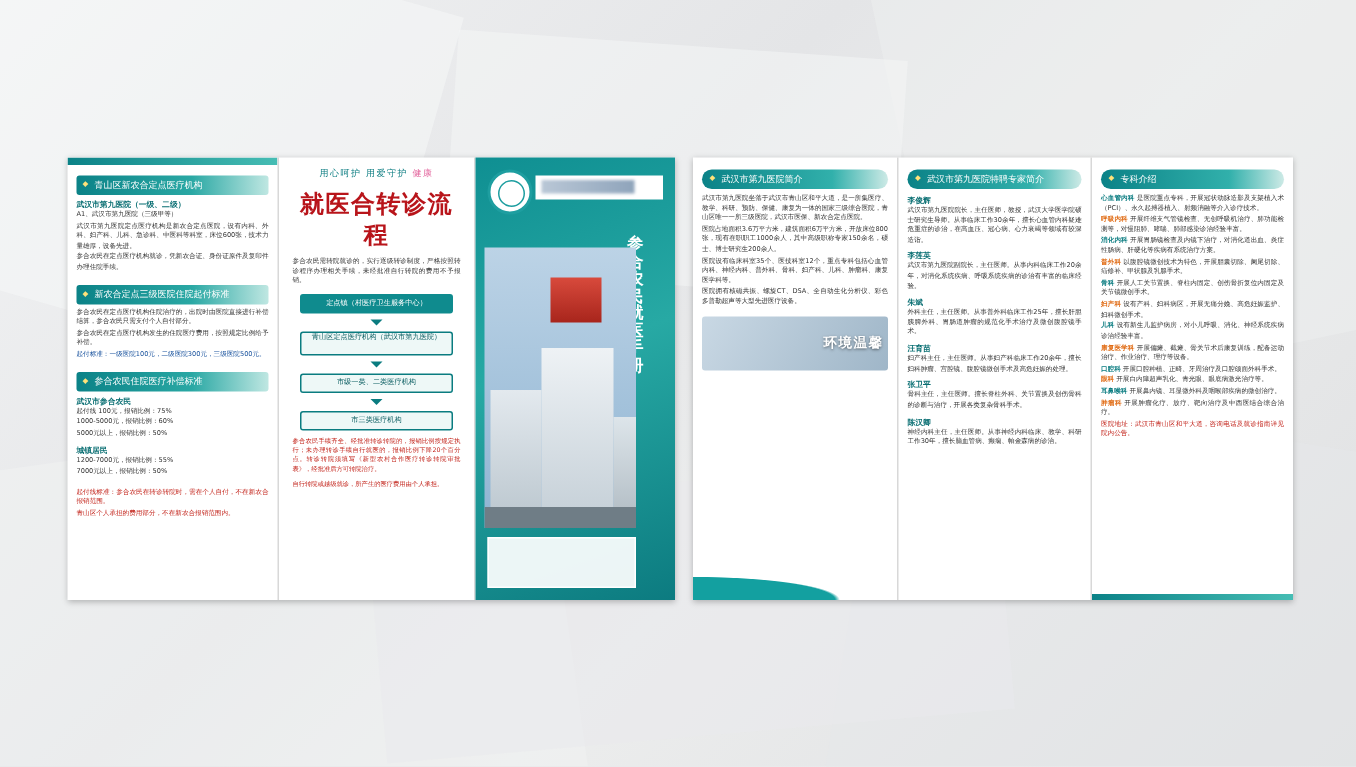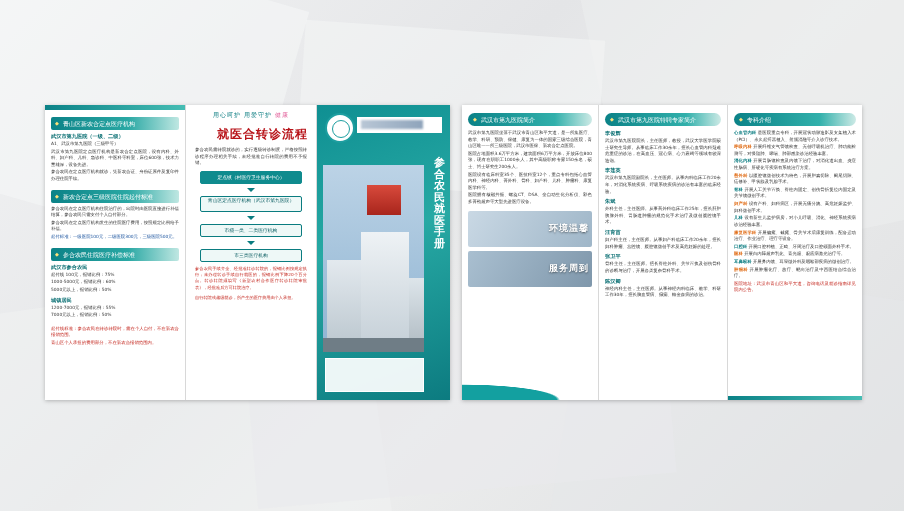--- a/index.html
+++ b/index.html
@@ -49,41 +49,41 @@
   .txt{margin:1px 6px;font-size:4.4px;line-height:1.5;color:#333;
        text-align:justify;}
   .txt.red{color:#c3241b;}
   .txt.blue{color:#16509c;}
 
   
   #panB{left:141px;width:130px;}
   #panB .logo{margin:6px 0 0 0;text-align:center;font-size:6px;color:#0a7c80;
      letter-spacing:1px;}
   .logo .pink{color:#e2609a;}
-  .flowtitle{margin:6px 8px 4px 8px;text-align:right;font-size:12px;
+  .flowtitle{margin:6px 8px 4px 8px;text-align:center;font-size:16px;
      font-weight:bold;color:#b8141a;letter-spacing:1px;}
   .flowlead{margin:0 9px;font-size:4.4px;line-height:1.5;color:#333;text-align:justify;}
   .fbox{margin:4px 14px;height:11px;border:1px solid #0a7c80;border-radius:2px;
      background:#eef8f7;color:#0a5d61;font-size:4.8px;line-height:11px;text-align:center;}
   .fbox.dark{background:#0f8b8e;color:#fff;border-color:#0f8b8e;}
   .arrow{margin:0 auto;width:0;height:0;border-left:4px solid transparent;
      border-right:4px solid transparent;border-top:4px solid #0a7c80;}
   .redtxt{margin:4px 9px;font-size:4.2px;line-height:1.5;color:#c3241b;text-align:justify;}
 
   
   #panC{left:272px;right:0;background:linear-gradient(160deg,#0f8f92,#27a9a4 45%,#0c7b80);}
   .cover-top{position:relative;height:56px;}
   .seal{position:absolute;left:8px;top:8px;width:26px;height:26px;border-radius:50%;
      background:#fff;border:2px solid #1e9ea0;}
   .seal:after{content:"";position:absolute;left:5px;top:5px;width:16px;height:16px;
      border-radius:50%;border:1px solid #1e9ea0;}
   .cover-white{position:absolute;left:40px;top:12px;right:8px;height:16px;background:#fff;}
   .cover-white .blur{position:absolute;left:4px;top:3px;width:62px;height:9px;
      background:linear-gradient(90deg,#b9c7d6,#8fa4bb);filter:blur(1px);}
-  .vtitle{position:absolute;right:2px;top:52px;width:16px;color:#fff;font-size:11px;
+  .vtitle{position:absolute;right:18px;top:52px;width:16px;color:#fff;font-size:11px;
      font-weight:bold;line-height:1.05;text-align:center;letter-spacing:1px;}
   .photo{position:absolute;left:6px;top:60px;right:26px;bottom:48px;overflow:hidden;
      background:linear-gradient(#bcd3e6,#8fb4d2);}
   .bld{position:absolute;background:#cfd8de;}
   .bld.b1{left:4px;bottom:0;width:34px;height:92px;background:linear-gradient(180deg,#e3e9ee,#b9c5cd);}
   .bld.b2{left:38px;bottom:0;width:48px;height:120px;background:linear-gradient(180deg,#eef2f5,#c3ced6);}
   .bld.b3{left:86px;bottom:0;width:22px;height:74px;background:linear-gradient(180deg,#dde5ea,#aeb9c1);}
   .redsign{position:absolute;left:44px;top:20px;width:34px;height:30px;
      background:linear-gradient(180deg,#d84a3c,#a8251c);filter:blur(.3px);}
   .ground{position:absolute;left:0;right:0;bottom:0;height:14px;background:#6f7d86;}
@@ -204,23 +204,20 @@
       <div class="hdr2">武汉市第九医院简介</div>
       <div class="txt">武汉市第九医院坐落于武汉市青山区和平大道，是一所集医疗、教学、科研、预防、保健、康复为一体的国家三级综合医院，青山区唯一一所三级医院，武汉市医保、新农合定点医院。</div>
       <div class="txt">医院占地面积3.6万平方米，建筑面积6万平方米，开放床位800张，现有在职职工1000余人，其中高级职称专家150余名，硕士、博士研究生200余人。</div>
       <div class="txt">医院设有临床科室35个、医技科室12个，重点专科包括心血管内科、神经内科、普外科、骨科、妇产科、儿科、肿瘤科、康复医学科等。</div>
       <div class="txt">医院拥有核磁共振、螺旋CT、DSA、全自动生化分析仪、彩色多普勒超声等大型先进医疗设备。</div>
 
       <div class="photos">
         <div class="prow pr1">
           <span class="plabel">环境温馨</span>
         </div>
-        <div class="prow pr3">
-          <span class="plabel">服务周到</span>
-        </div>
       </div>
       <div class="swoosh"></div>
     </div>
 
     <div class="vline" style="left:136px"></div>
 
     <div class="panel" id="panE">
       <div class="hdr2">武汉市第九医院特聘专家简介</div>
 
       <div class="sub">李俊辉</div>

